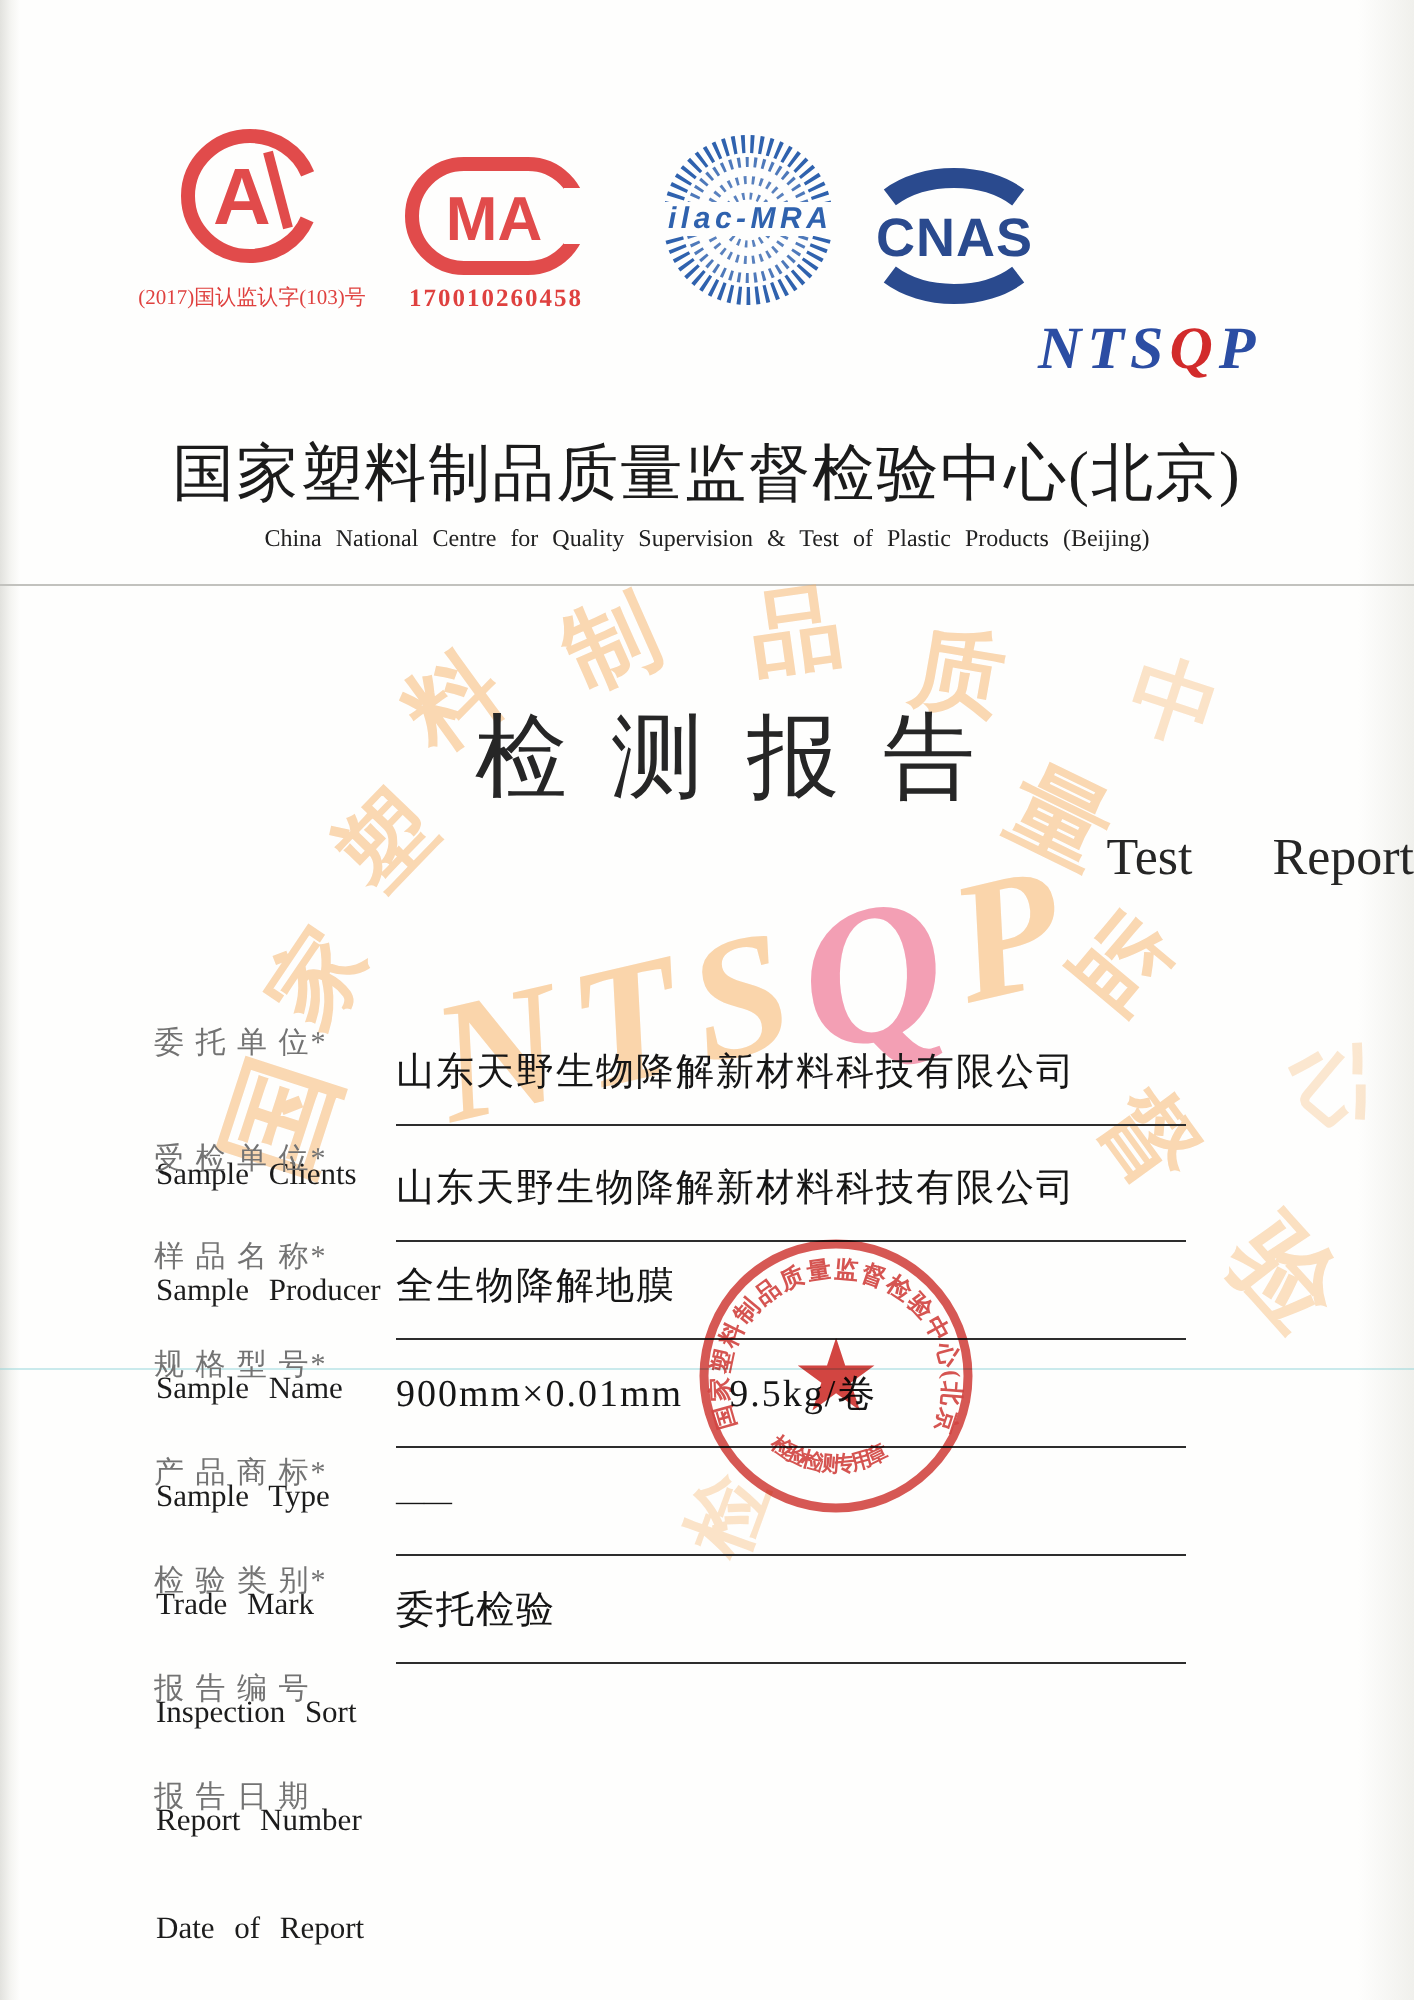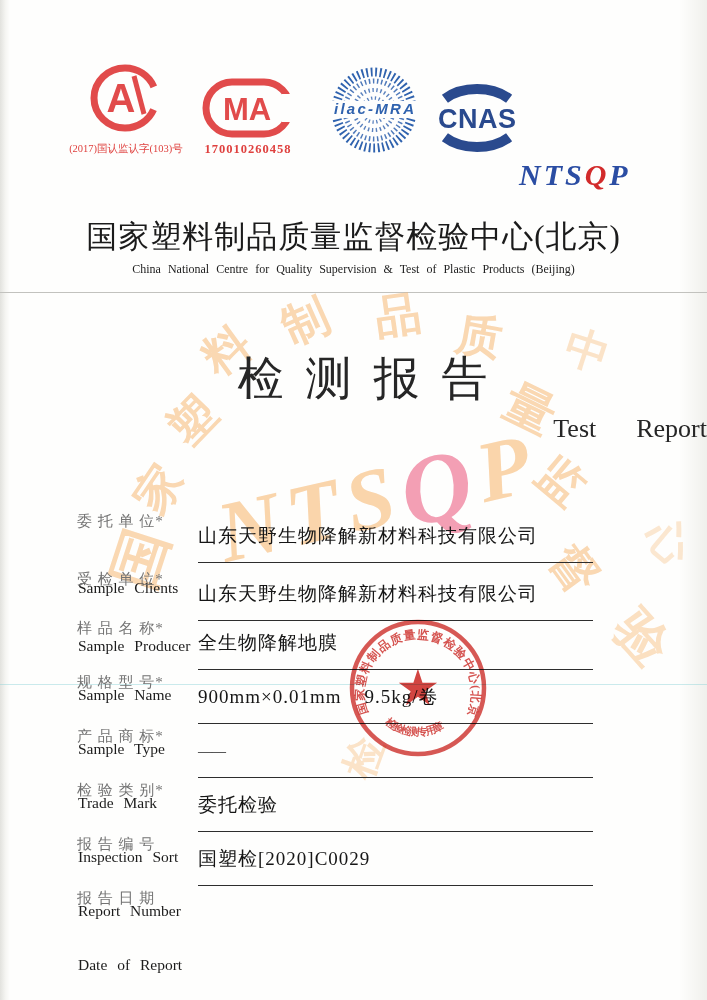--- a/index.html
+++ b/index.html
@@ -166,21 +166,20 @@
 
     <div class="frow" style="top:780px;">
       <span class="lcn">检 验 类 别*</span>
       <span class="len">Inspection Sort</span>
       <div class="val">委托检验</div>
     </div>
 
     <div class="frow" style="top:834px;">
       <span class="lcn">报 告 编 号</span>
       <span class="len">Report Number</span>
-      <div class="val">国塑检[2020]C0029</div>
     </div>
 
     <div class="frow" style="top:888px;">
       <span class="lcn">报 告 日 期</span>
       <span class="len">Date of Report</span>
     </div>
 
   </div>
 
   <svg class="seal" width="150" height="150" viewBox="0 0 150 150">

